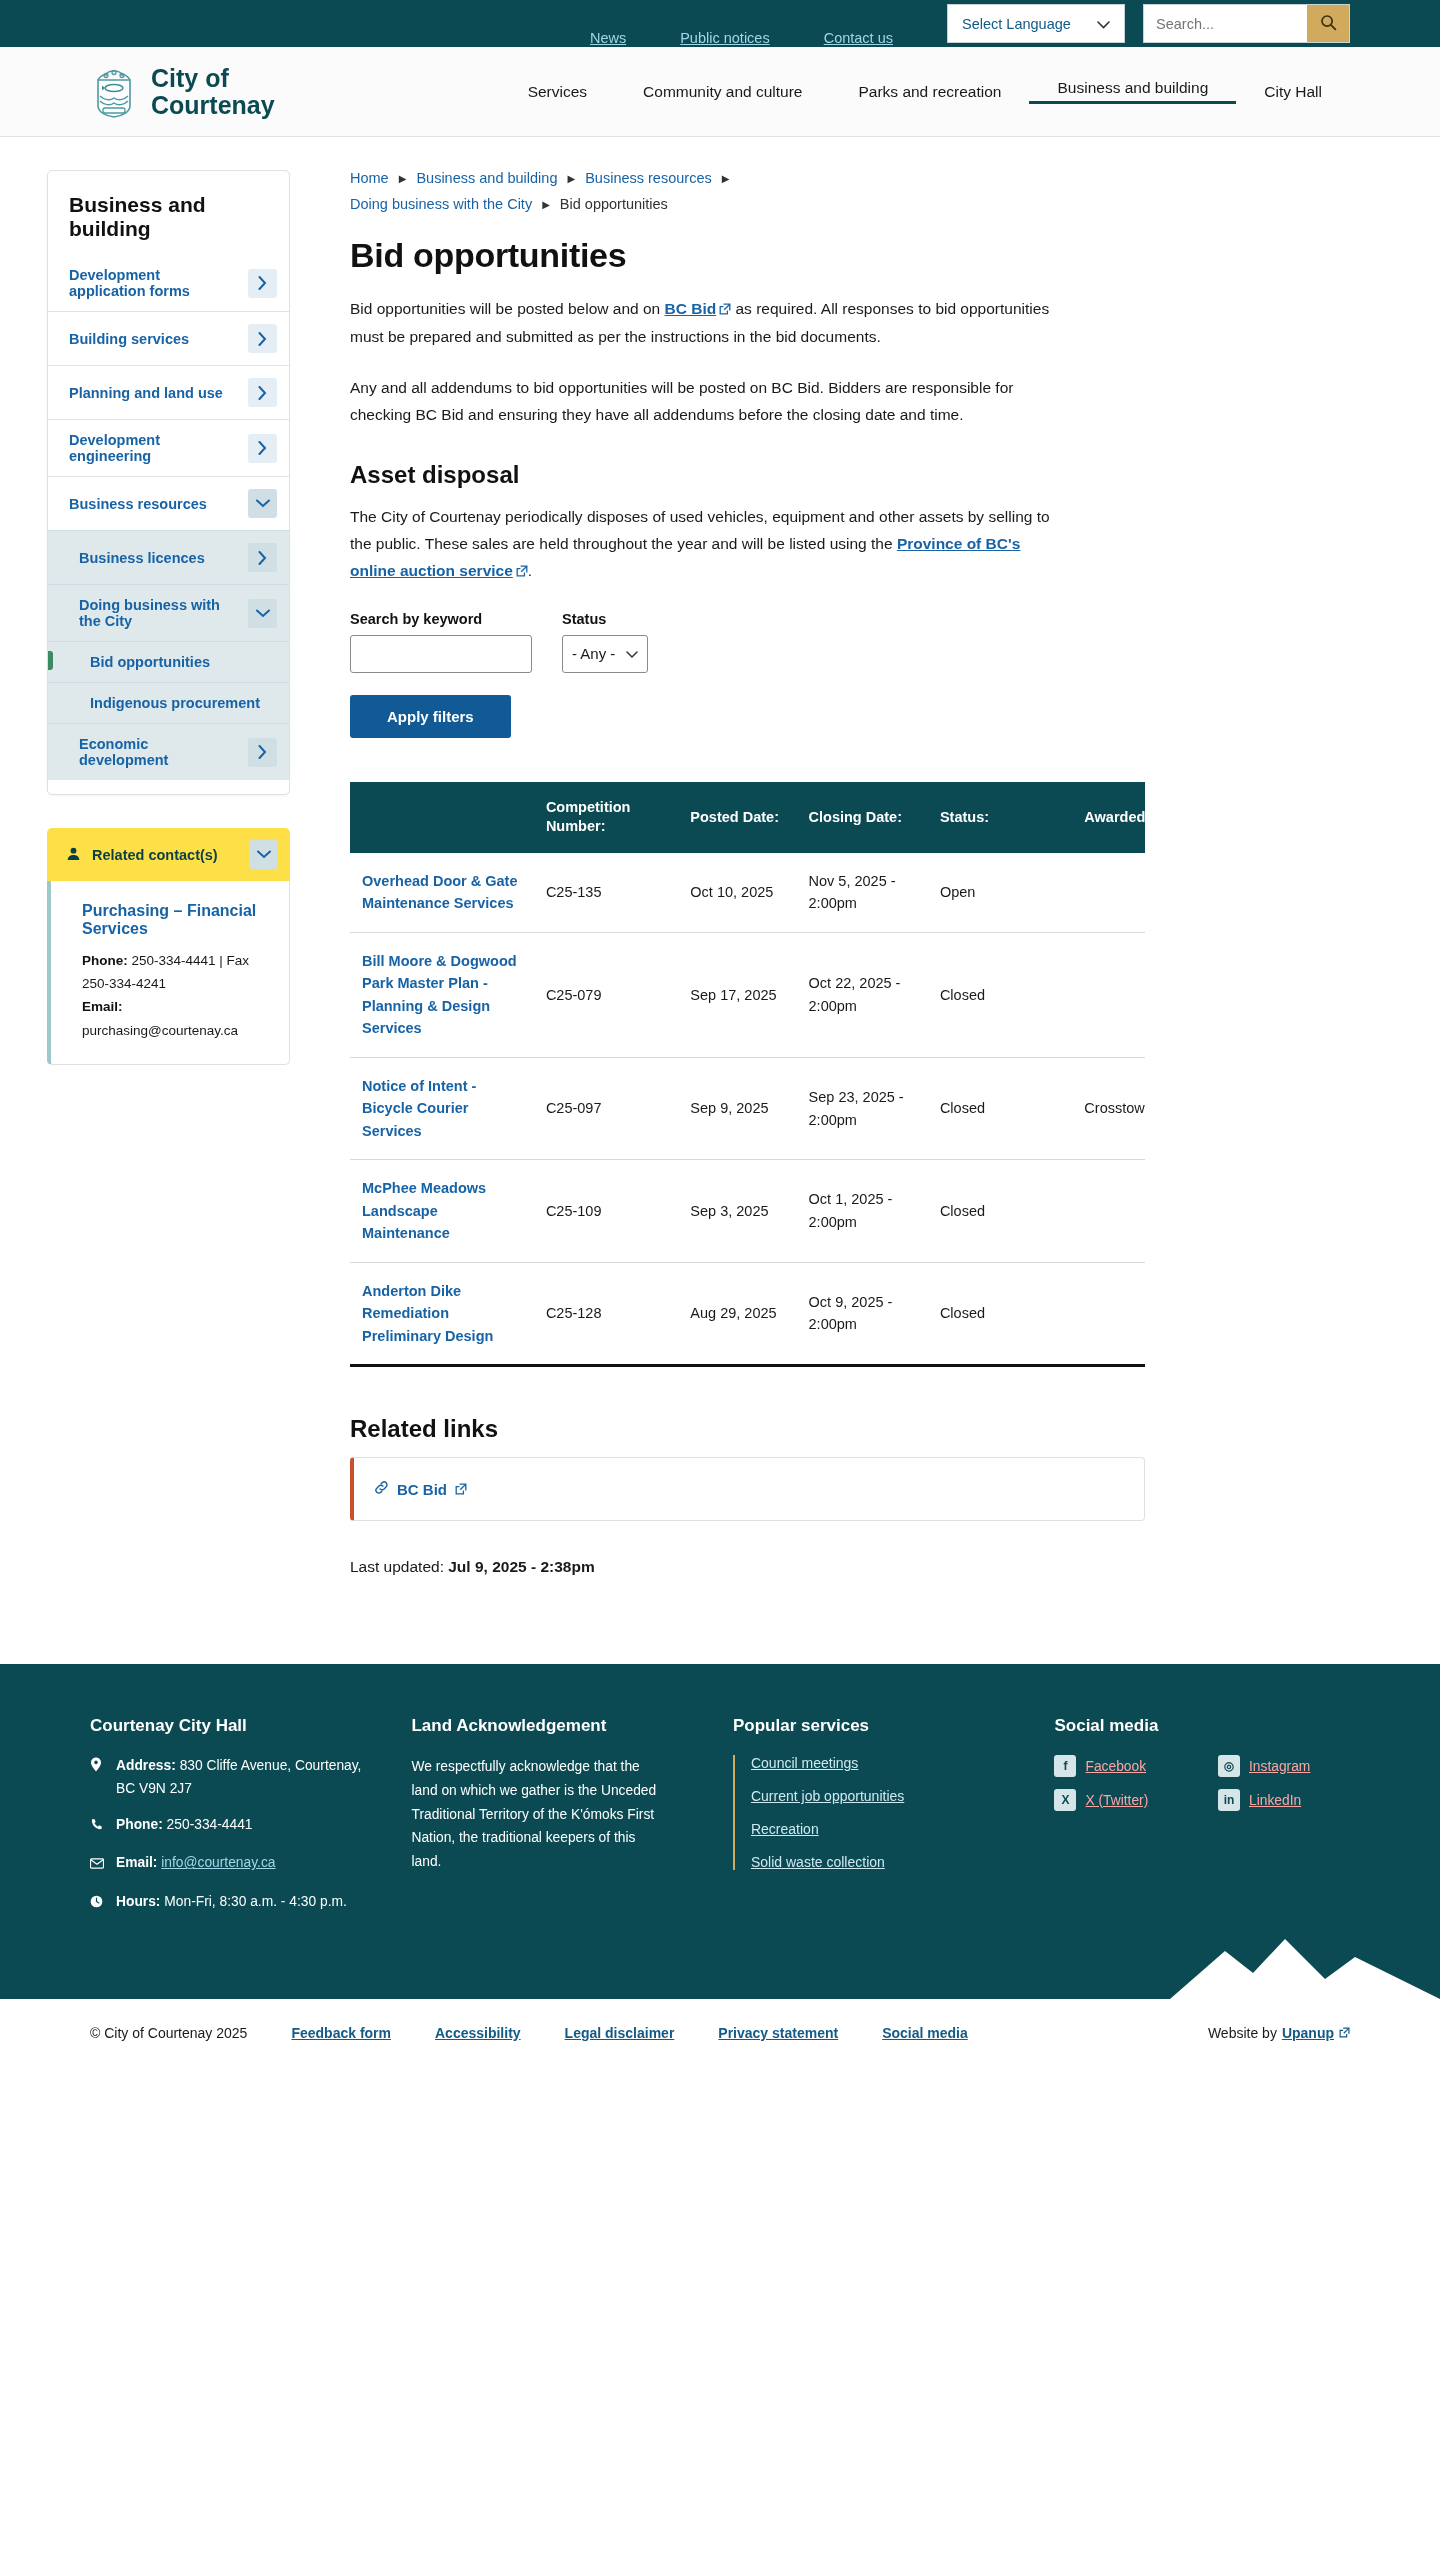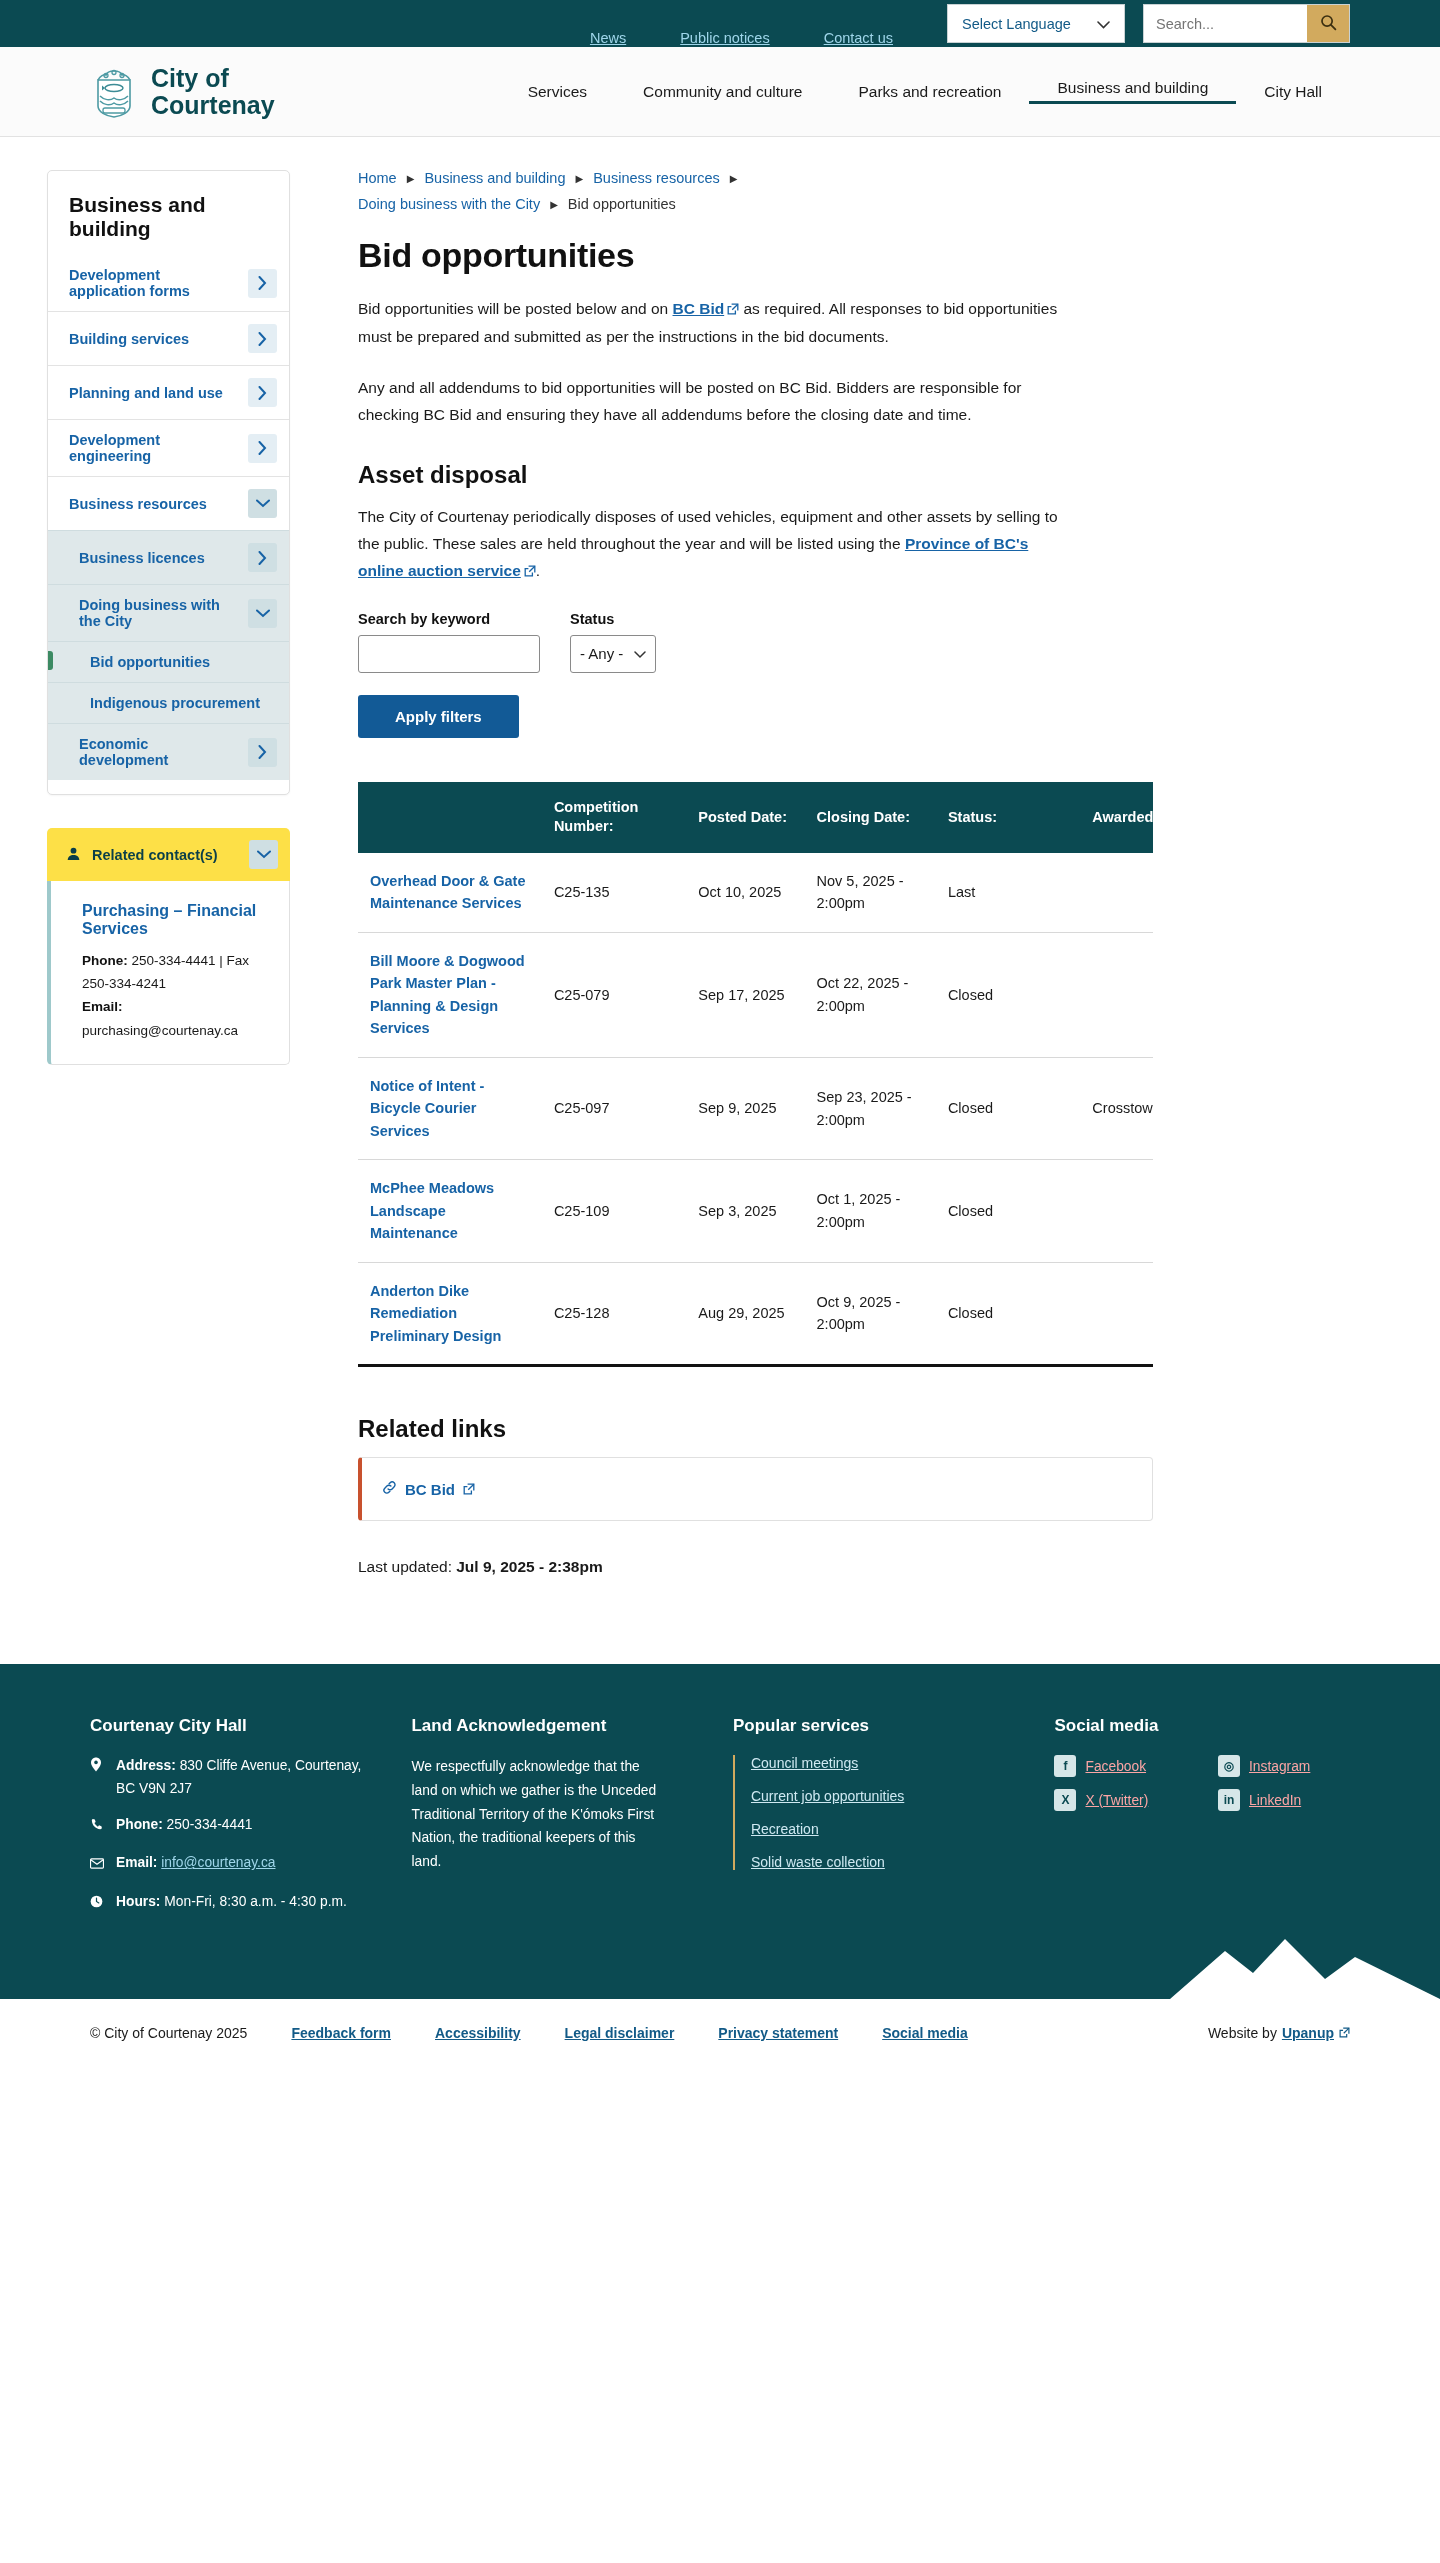--- a/index.html
+++ b/index.html
@@ -106,21 +106,21 @@
   }
 
   
   .page {
     display: flex;
     padding: 33px 90px 0 47px;
     gap: 60px;
     align-items: flex-start;
   }
   .sidebar { width: 243px; flex-shrink: 0; }
-  .content { flex: 1; max-width: 800px; margin-left: 8px; }
+  .content { flex: 1; max-width: 800px; }
 
   
   .side-card {
     border: 1px solid #e0e0e0;
     border-radius: 5px;
     background: #fff;
     padding: 22px 0 14px;
     box-shadow: 0 1px 2px rgba(0,0,0,.04);
   }
   .side-title {
@@ -683,21 +683,21 @@
             <th>Status:</th>
             <th>Awarded:</th>
           </tr>
         </thead>
         <tbody>
           <tr>
             <td class="title"><a href="#">Overhead Door &amp; Gate Maintenance Services</a></td>
             <td>C25-135</td>
             <td>Oct 10, 2025</td>
             <td>Nov 5, 2025 - 2:00pm</td>
-            <td>Last</td>
+            <td>Open</td>
             <td></td>
           </tr>
           <tr>
             <td class="title"><a href="#">Bill Moore &amp; Dogwood Park Master Plan - Planning &amp; Design Services</a></td>
             <td>C25-079</td>
             <td>Sep 17, 2025</td>
             <td>Oct 22, 2025 - 2:00pm</td>
             <td>Closed</td>
             <td></td>
           </tr>

